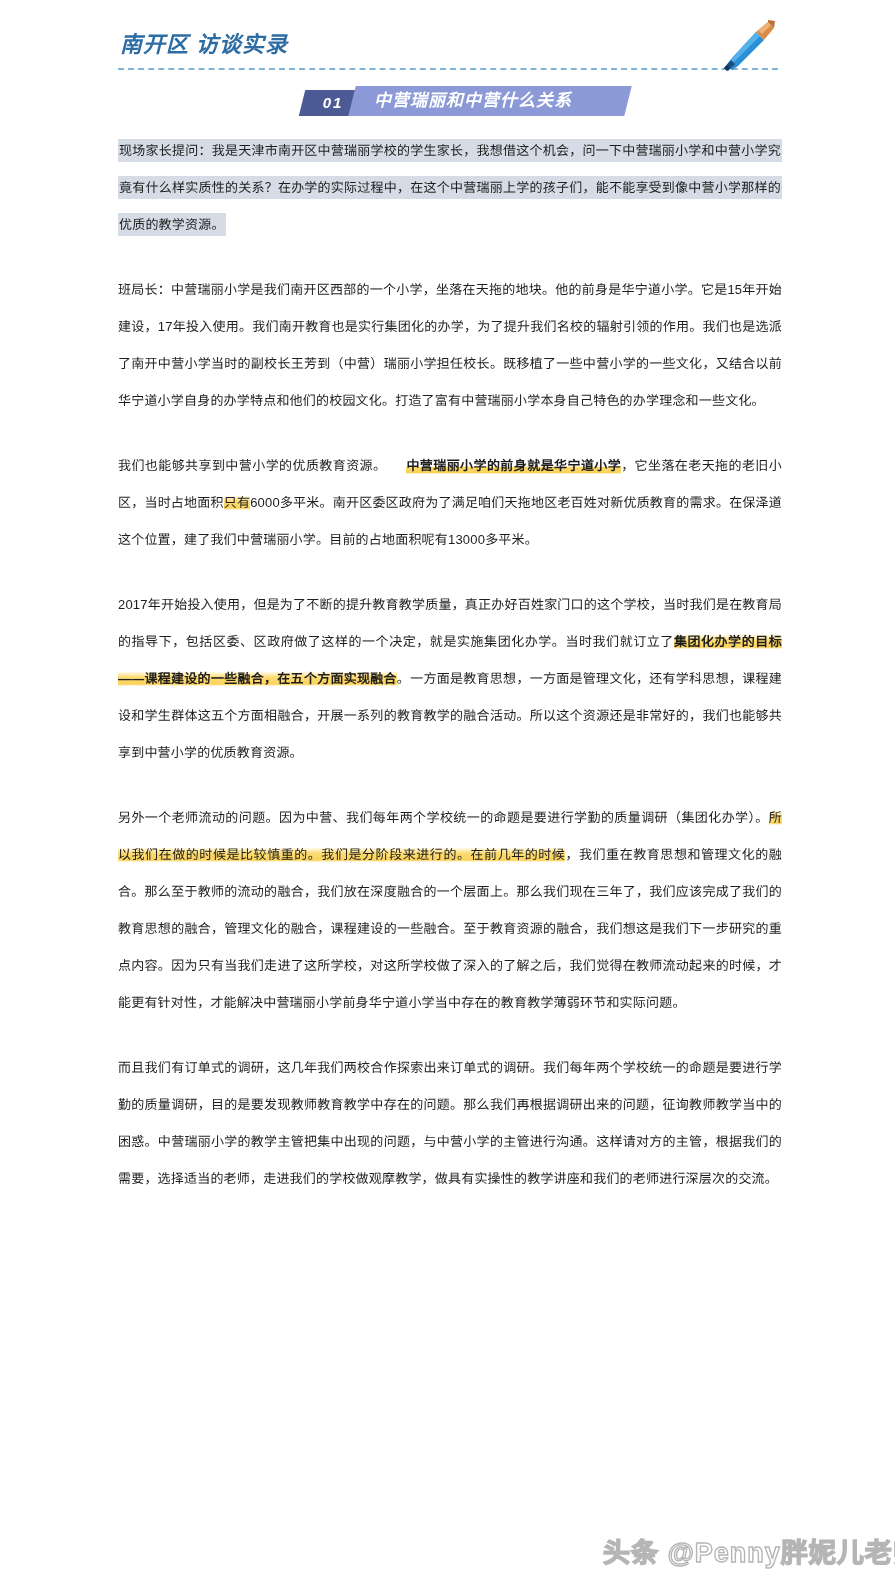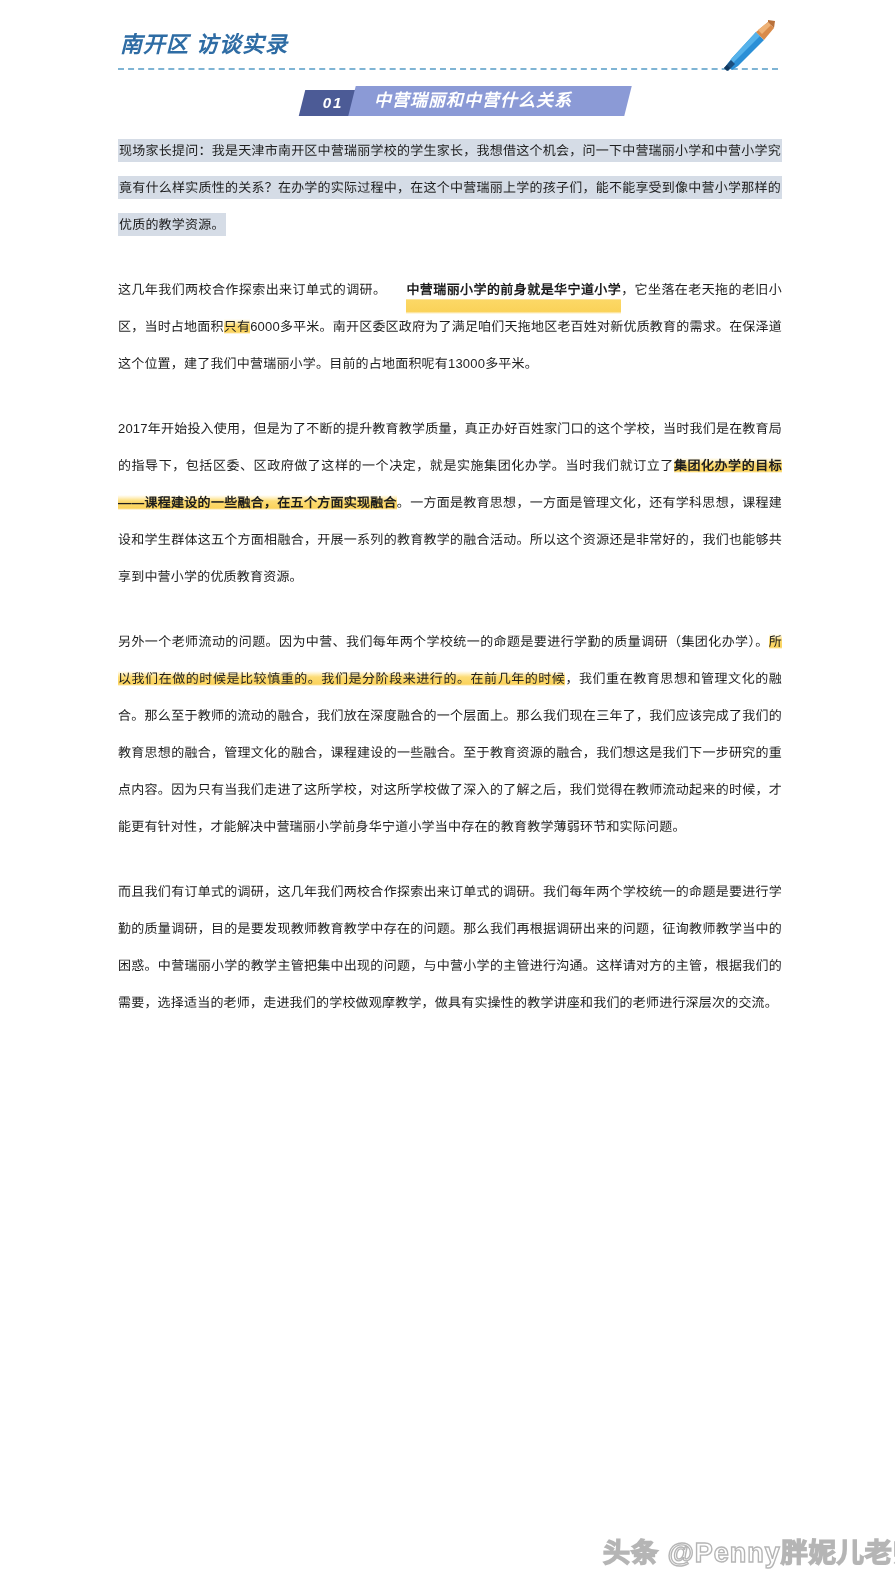--- a/index.html
+++ b/index.html
@@ -142,21 +142,21 @@
 
   b, .bold { font-weight: bold; }
 
   .hl {
     background-image: linear-gradient(to bottom,
        rgba(255,223,120,0) 0%,
        rgba(255,223,120,0) 52%,
        rgba(252,214,94,0.95) 56%,
        rgba(250,208,80,0.95) 92%,
        rgba(255,223,120,0) 100%);
-    padding-bottom: 17px;
+    padding-bottom: 1px;
     margin-left: 20px;
   }
   .hl-full {
     background-image: linear-gradient(to bottom,
        rgba(255,226,130,0) 0%,
        rgba(255,226,130,0.35) 14%,
        rgba(252,214,94,0.85) 40%,
        rgba(250,205,72,0.9) 88%,
        rgba(255,226,130,0) 100%);
   }
@@ -204,23 +204,26 @@
       <span>中营瑞丽和中营什么关系</span>
     </div>
   </div>
 
   <div class="article">
 
     <p class="para quote">
       <span class="inner" style="background: rgb(213, 220, 230); padding: 4px 1px; line-height: 37px;">现场家长提问：我是天津市南开区中营瑞丽学校的学生家长，我想借这个机会，问一下中营瑞丽小学和中营小学究竟有什么样实质性的关系？在办学的实际过程中，在这个中营瑞丽上学的孩子们，能不能享受到像中营小学那样的优质的教学资源。</span>
     </p>
 
-
-
-    <p class="para"><span>这几年我们两校合作探索出来订单式的调研。</span><span class="bold hl">中营瑞丽小学的前身就是华宁道小学</span><span>，它坐落在老天拖的老旧小区，当时占地面积</span><span class="hl-full">只有</span><span>6000多平米。南开区委区政府为了满足咱们天拖地区老百姓对新优质教育的需求。在保泽道这个位置，建了我们中营瑞丽小学。目前的占地面积呢有13000多平米。</span></p>
+    <p class="para">
+      <span>班局长：中营瑞丽小学是我们南开区西部的一个小学，坐落在天拖的地块。他的前身是华宁道小学。它是15年开始建设，17年投入使用。我们南开教育也是实行集团化的办学，为了提升我们名校的辐射引领的作用。我们也是选派了南开中营小学当时的副校长王芳到（中营）瑞丽小学担任校长。既移植了一些中营小学的一些文化，又结合以前华宁道小学自身的办学特点和他们的校园文化。打造了富有中营瑞丽小学本身自己特色的办学理念和一些文化。</span>
+    </p>
+
+
+    <p class="para"><span>我们也能够共享到中营小学的优质教育资源。</span><span class="bold hl">中营瑞丽小学的前身就是华宁道小学</span><span>，它坐落在老天拖的老旧小区，当时占地面积</span><span class="hl-full">只有</span><span>6000多平米。南开区委区政府为了满足咱们天拖地区老百姓对新优质教育的需求。在保泽道这个位置，建了我们中营瑞丽小学。目前的占地面积呢有13000多平米。</span></p>
 
     <p class="para"><span>2017年开始投入使用，但是为了不断的提升教育教学质量，真正办好百姓家门口的这个学校，当时我们是在教育局的指导下，包括区委、区政府做了这样的一个决定，就是实施集团化办学。当时我们就订立了</span><span class="bold hl-full">集团化办学的目标——课程建设的一些融合，</span><span class="bold hl-full">在五个方面实现融合</span><span>。一方面是教育思想，一方面是管理文化，还有学科思想，课程建设和学生群体这五个方面相融合，开展一系列的教育教学的融合活动。所以这个资源还是非常好的，我们也能够共享到中营小学的优质教育资源。</span></p>
 
     <p class="para"><span>另外一个老师流动的问题。因为中营、我们每年两个学校统一的命题是要进行学勤的质量调研（集团化办学）。</span><span class="hl-full">所以我们在做的时候是比较慎重的。我们是分阶段来进行的。在前几年的时候</span><span>，我们重在教育思想和管理文化的融合。那么至于教师的流动的融合，我们放在深度融合的一个层面上。那么我们现在三年了，我们应该完成了我们的教育思想的融合，管理文化的融合，课程建设的一些融合。至于教育资源的融合，我们想这是我们下一步研究的重点内容。因为只有当我们走进了这所学校，对这所学校做了深入的了解之后，我们觉得在教师流动起来的时候，才能更有针对性，才能解决中营瑞丽小学前身华宁道小学当中存在的教育教学薄弱环节和实际问题。</span></p>
 
 
     <p class="para">
       <span>而且我们有订单式的调研，这几年我们两校合作探索出来订单式的调研。我们每年两个学校统一的命题是要进行学勤的质量调研，目的是要发现教师教育教学中存在的问题。那么我们再根据调研出来的问题，征询教师教学当中的困惑。中营瑞丽小学的教学主管把集中出现的问题，与中营小学的主管进行沟通。这样请对方的主管，根据我们的需要，选择适当的老师，走进我们的学校做观摩教学，做具有实操性的教学讲座和我们的老师进行深层次的交流。</span>
     </p>
 

